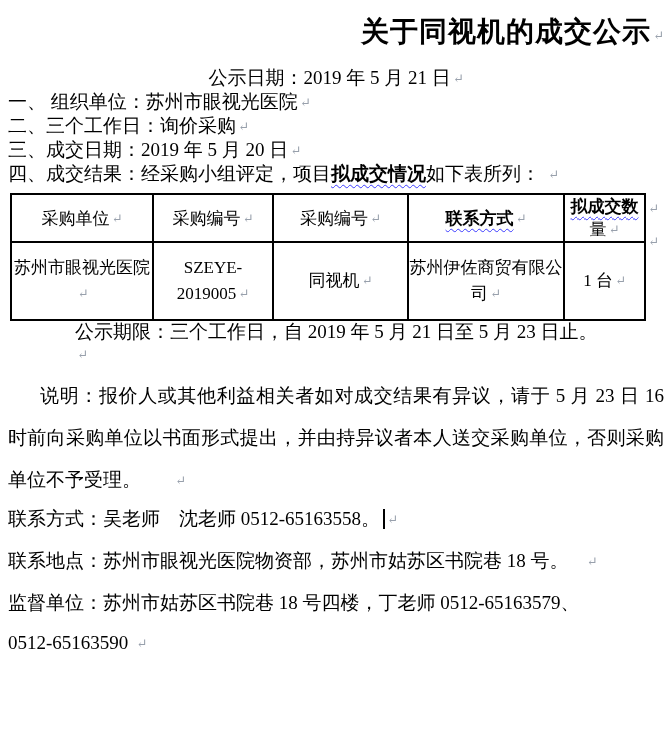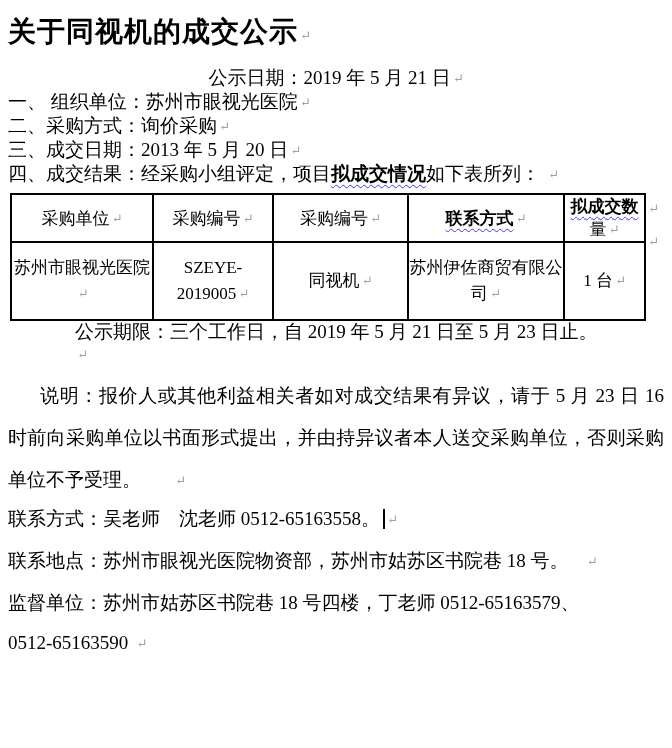--- a/index.html
+++ b/index.html
@@ -4,21 +4,21 @@
 <style>
   html,body{margin:0;padding:0;background:#ffffff;}
   body{
     width:672px;height:748px;overflow:hidden;
     font-family:"Liberation Serif","DejaVu Serif",serif;
     color:#000;font-size:19px;
   }
   .page{width:672px;height:748px;box-sizing:border-box;padding:0 8px;position:relative;}
 
   .doc-title{
-    margin-top:14px;text-align:left;font-size:28px;font-weight:700;
+    margin-top:14px;text-align:right;font-size:28px;font-weight:700;
     letter-spacing:1px;line-height:36px;
   }
   .date-line{text-align:center;margin-top:12px;line-height:22px;}
 
   .item{line-height:22px;}
   .item:first-of-type{margin-top:24px;}
 
   .mark{
     color:#98a0ac;font-size:13px;margin-left:2px;font-weight:400;
     letter-spacing:0;display:inline-block;transform:translateY(-1px);
@@ -65,23 +65,23 @@
 <body>
 
 <div class="page">
 
   <div class="doc-title"><span>关于同视机的成交公示</span><span class="mark">↵</span></div>
 
   <div class="date-line"><span>公示日期：2019 年 5 月 21 日</span><span class="mark">↵</span></div>
 
   <div class="item"><span>一、 组织单位：苏州市眼视光医院</span><span class="mark">↵</span></div>
 
-  <div class="item"><span>二、采购方式：询价采购</span><span class="mark">↵</span></div>
+  <div class="item"><span>二、三个工作日：询价采购</span><span class="mark">↵</span></div>
 
-  <div class="item"><span>三、成交日期：2013 年 5 月 20 日</span><span class="mark">↵</span></div>
+  <div class="item"><span>三、成交日期：2019 年 5 月 20 日</span><span class="mark">↵</span></div>
 
   <div class="item"><span>四、成交结果：经采购小组评定，项目</span><span class="wavy">拟成交情况</span><span>如下表所列：</span><span class="mark gap-sm">↵</span></div>
 
   <div class="table-wrap">
     <table class="result">
       <colgroup>
         <col class="c1">
           <col class="c2">
           <col class="c3">
           <col class="c4">

